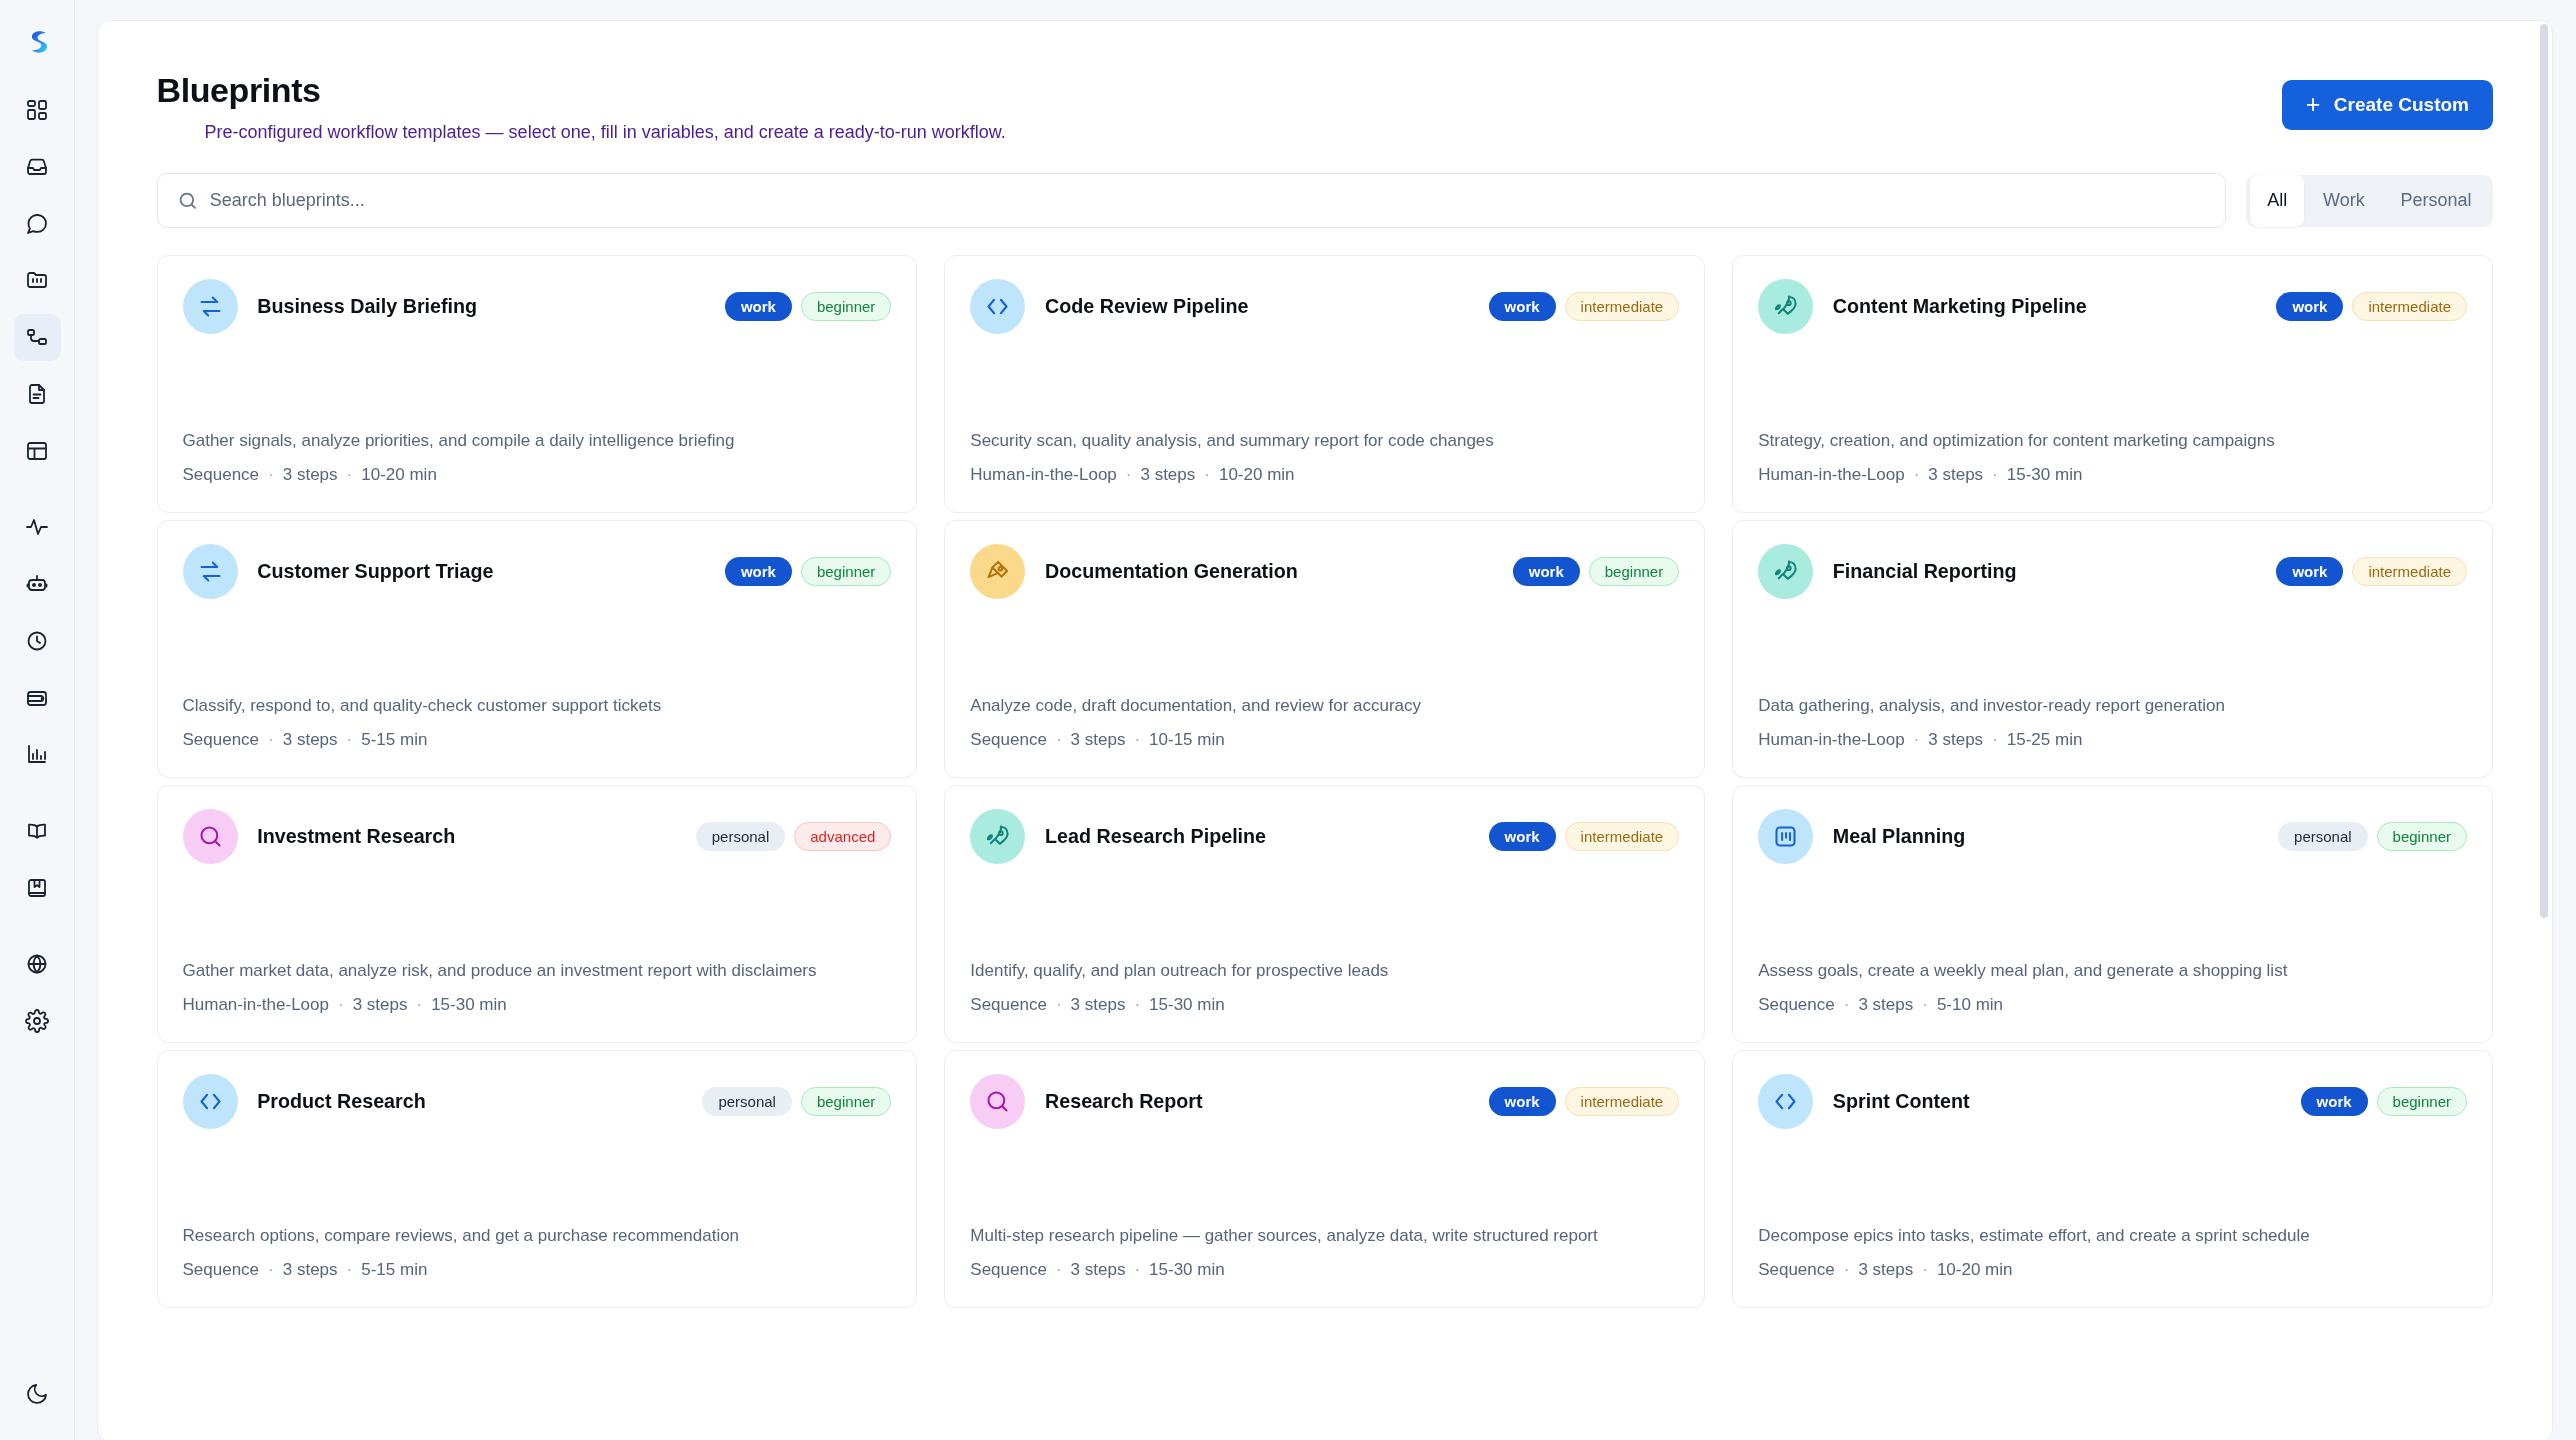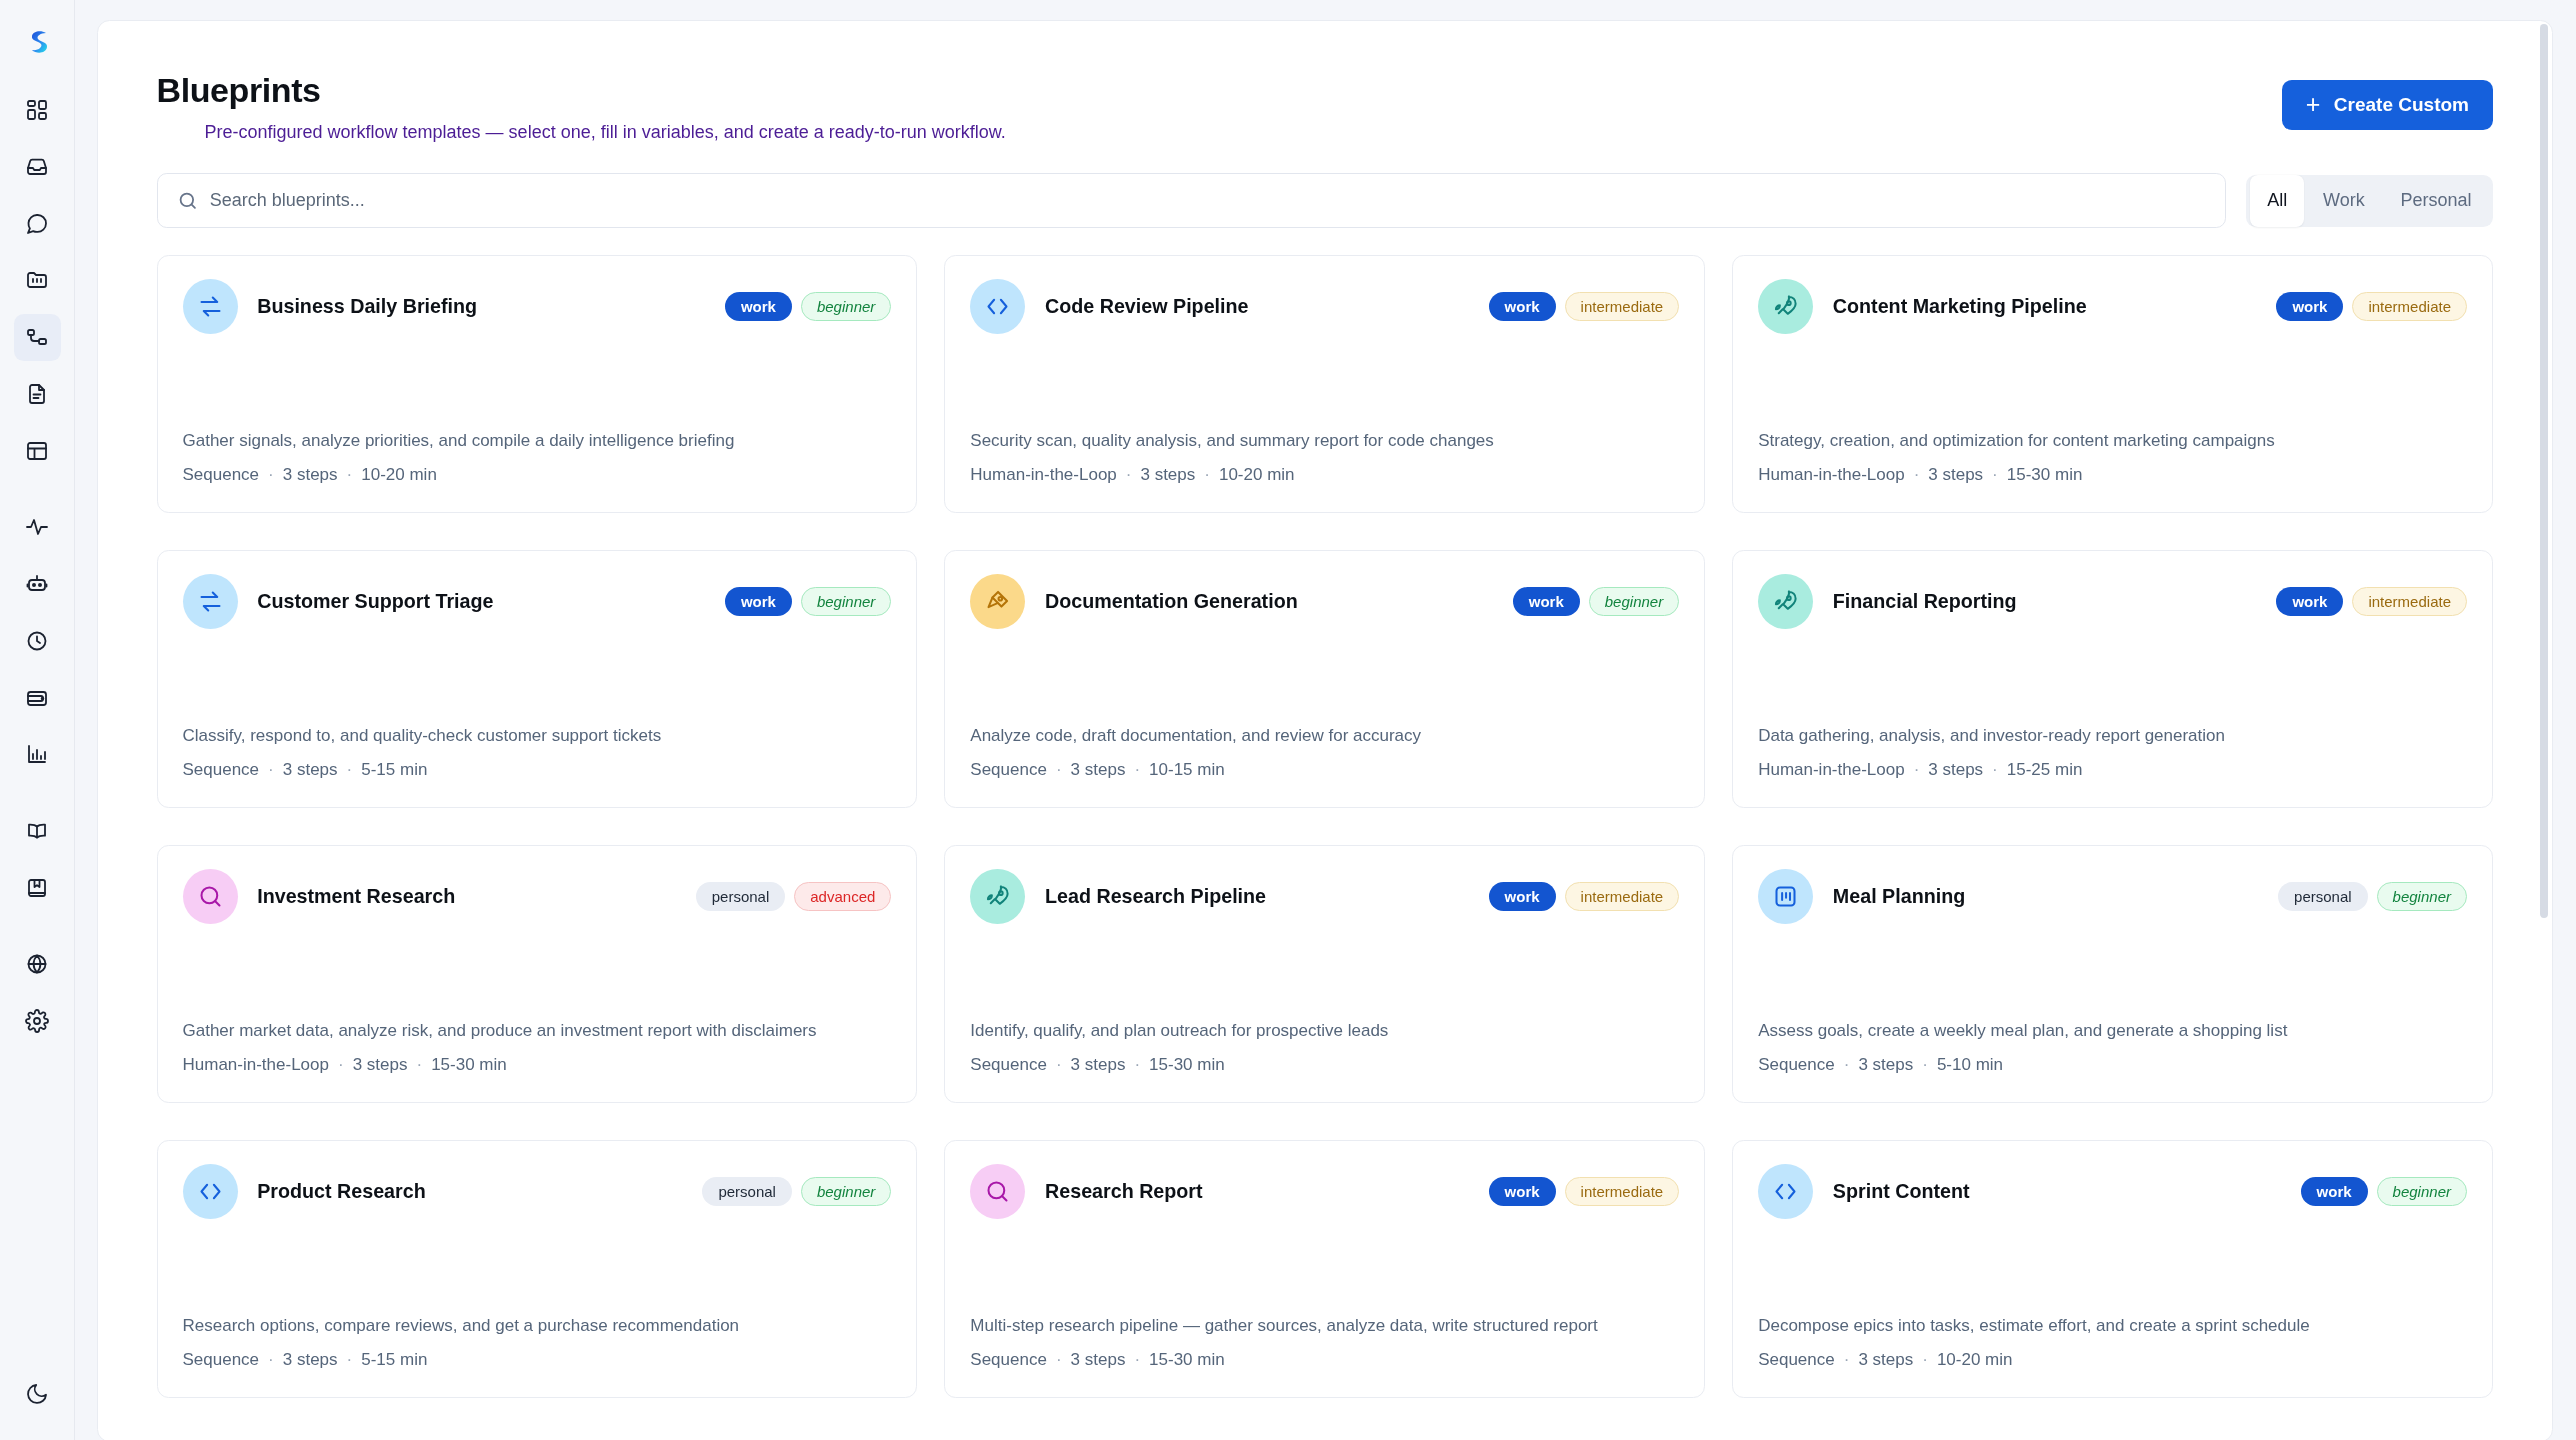--- a/index.html
+++ b/index.html
@@ -80,42 +80,42 @@
   .filter-tab {
     height: 52px; padding: 0 17px; border: none; background: transparent;
     border-radius: 8px; font-size: 18px; color: #5d6b80; cursor: pointer;
     font-family: "Liberation Sans", sans-serif; display: flex; align-items: center;
   }
   .filter-tab.active { background: #fff; color: #10151f; font-weight: 500; box-shadow: 0 0.9px 1.8px rgba(16,24,40,.07); }
 
   
   #card-grid {
     display: grid; grid-template-columns: repeat(3, 1fr);
-    gap: 37px 27px; margin-top: 27px;
+    gap: 7px 27px; margin-top: 27px;
   }
   .card {
     border: 0.9px solid #e9ecf2; border-radius: 11.6px; background: #fff;
     padding: 23px 25px 27px 25px; min-height: 258px;
     display: flex; flex-direction: column; cursor: pointer;
   }
   .card-top { display: flex; align-items: center; gap: 19.7px; }
   .card-avatar {
     width: 55px; height: 55px; border-radius: 50%;
     display: flex; align-items: center; justify-content: center; flex: 0 0 55px;
   }
   .card-avatar svg { width: 27px; height: 27px; display: block; }
   .card-title { font-size: 19.7px; font-weight: 600; color: #0d1117; flex: 1; }
   .badges { display: flex; align-items: center; gap: 9px; }
   .badge {
     border-radius: 894px; font-size: 15px; padding: 6.3px 15px;
     line-height: 1; white-space: nowrap; border: 0.9px solid transparent;
   }
   .badge-work { background: #1355d0; color: #fff; font-weight: 600; }
   .badge-personal { background: #e9edf4; color: #1f2937; }
-  .badge-beginner { background: #e9fbef; color: #12833e; border-color: #a5e9bf; font-style: italic; }
+  .badge-beginner { background: #e9fbef; color: #12833e; border-color: #a5e9bf; }
   .badge-intermediate { background: #fdf6e3; color: #9a6a10; border-color: #f2e0b0; }
   .badge-advanced { background: #fdeaea; color: #dc2626; border-color: #f6c3c3; }
   .card-desc {
     font-size: 17px; color: #55657a; line-height: 1.45; margin-top: auto;
     padding-top: 36px;
   }
   .card-meta { font-size: 17px; color: #55657a; margin-top: 11.6px; }
   .card-meta .dot { margin: 0 9px; color: #9aa6b6; }
 
   

